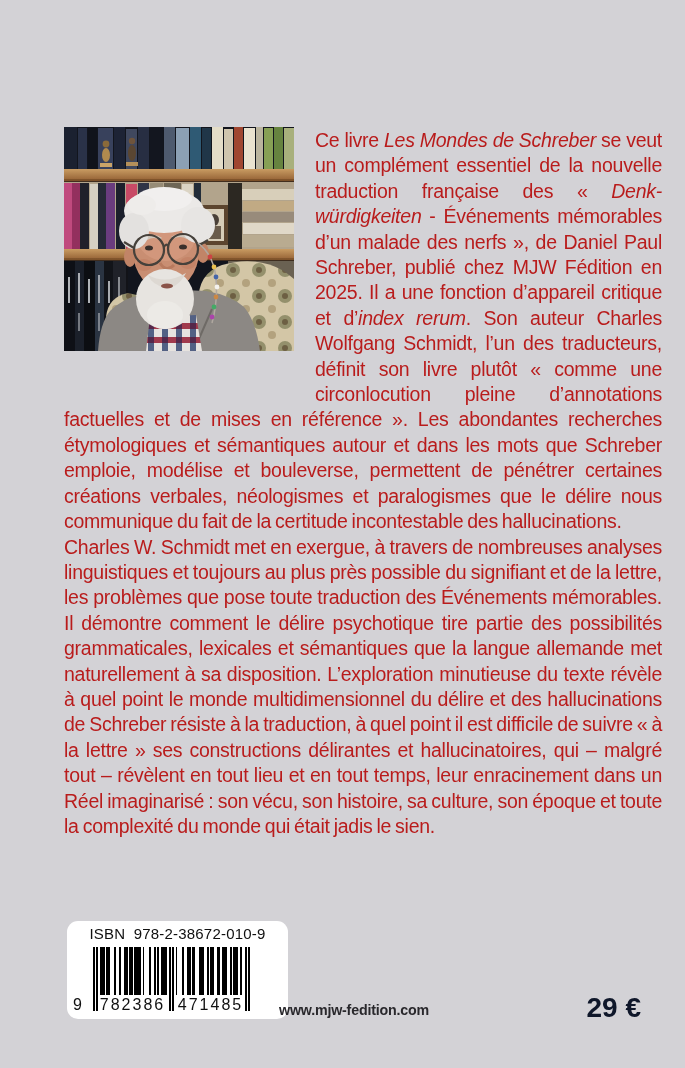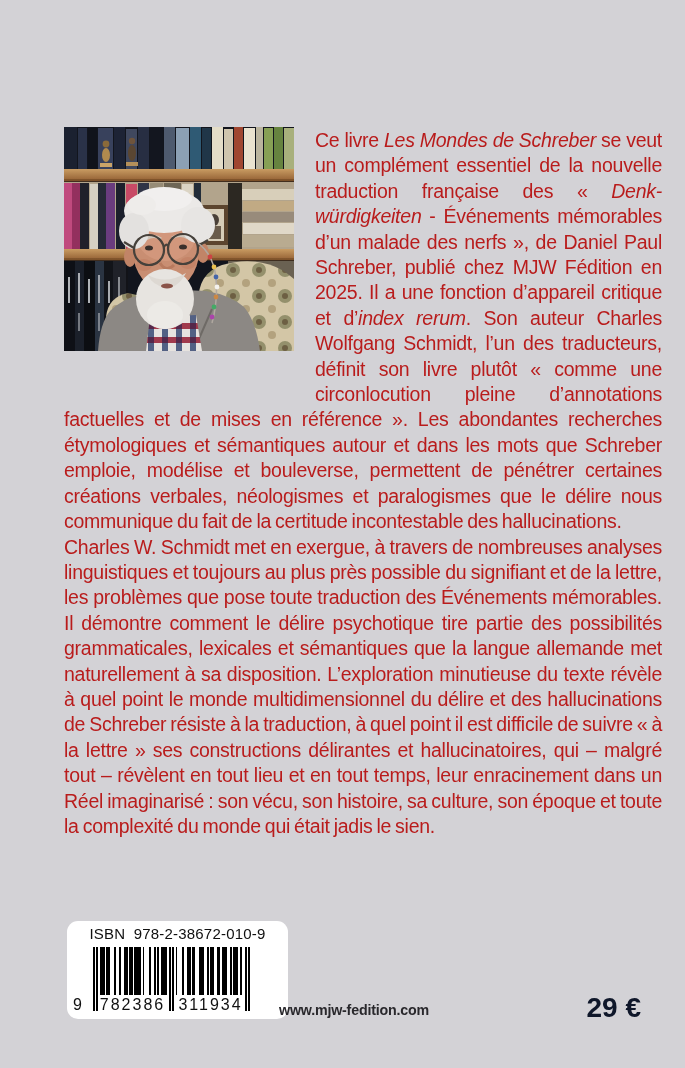--- a/index.html
+++ b/index.html
@@ -259,19 +259,19 @@
           <rect x="137.17" y="0" width="1.65" height="56" fill="#000"></rect>
           <rect x="140.47" y="0" width="1.65" height="56" fill="#000"></rect>
           <rect x="142.13" y="0" width="1.65" height="56" fill="#000"></rect>
           <rect x="143.78" y="0" width="1.65" height="56" fill="#000"></rect>
           <rect x="147.08" y="0" width="1.65" height="56" fill="#000"></rect>
           <rect x="152.04" y="0" width="1.65" height="64" fill="#000"></rect>
           <rect x="155.35" y="0" width="1.65" height="64" fill="#000"></rect>
         </svg></div>
     <div class="bc-digit bc-lead">9</div>
     <div class="bc-digit bc-group bc-g1">782386</div>
-    <div class="bc-digit bc-group bc-g2">311934</div>
+    <div class="bc-digit bc-group bc-g2">471485</div>
   </div>
 
   <div class="website">www.mjw-fedition.com</div>
   <div class="price">29 €</div>
 
 </div>
 
 </body></html>

